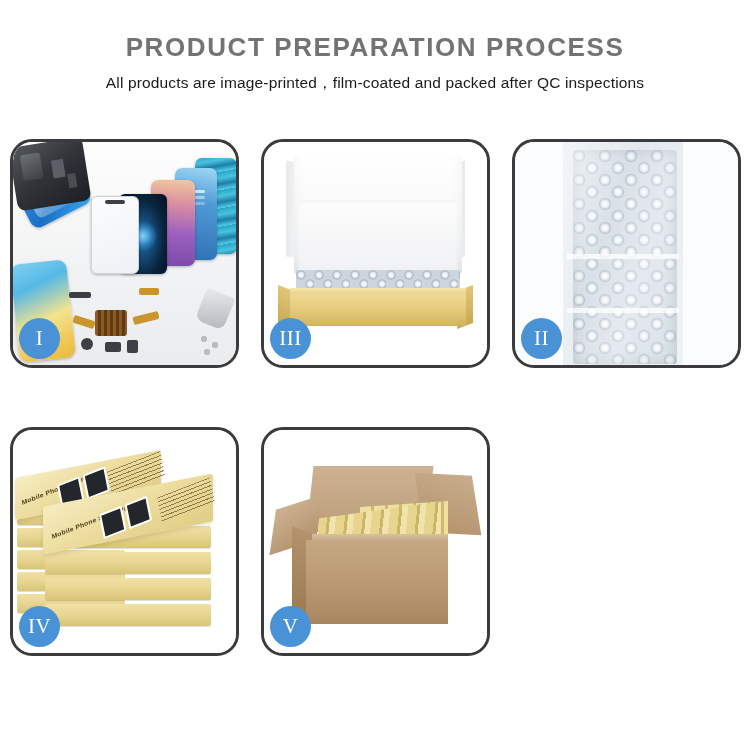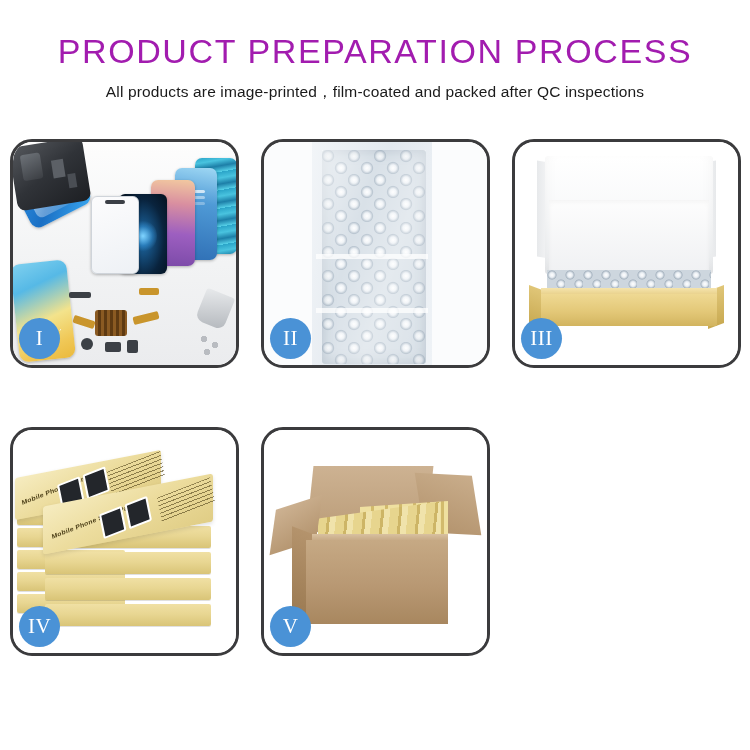--- a/index.html
+++ b/index.html
@@ -16,24 +16,24 @@
   }
 
   
   .header {
     width: 100%;
     text-align: center;
     padding-top: 34px;
   }
   .page-title {
     font-family: "Liberation Sans", sans-serif;
-    font-size: 34px;
-    font-weight: 400;
+    font-size: 26px;
+    font-weight: 700;
     letter-spacing: 1.6px;
-    color: #a21caf;
+    color: #737373;
     line-height: 1.05;
     margin: 0;
     white-space: nowrap;
   }
   .page-subtitle {
     font-family: "Liberation Sans", sans-serif;
     font-size: 15.5px;
     font-weight: 400;
     color: #1a1a1a;
     letter-spacing: 0.15px;
@@ -430,44 +430,44 @@
       <div class="p1-flex" style="left:120px; top:172px; width:26px; height:8px; transform:rotate(-14deg);"></div>
       <div class="p1-flex" style="left:126px; top:146px; width:20px; height:7px;"></div>
       <div class="p1-tool"></div>
       <div class="p1-screws"></div>
     </div>
     <div class="badge">I</div>
   </div>
 
   <div class="panel">
     <div class="panel-inner">
-      <div class="p2-bg"></div>
-      <div class="p2-sheet"></div>
-      <div class="p2-bubbles"></div>
-      <div class="p2-shine"></div>
-      <div class="p2-seal" style="top:112px;"></div>
-      <div class="p2-seal" style="top:166px;"></div>
-    </div>
-    <div class="badge">II</div>
-  </div>
-
-  <div class="panel">
-    <div class="panel-inner">
       <div class="p3-bg"></div>
       <div class="p3-lid-flapL"></div>
       <div class="p3-lid-flapR"></div>
       <div class="p3-lid"></div>
       <div class="p3-foam"></div>
       <div class="p3-bubble-row"></div>
       <div class="p3-base-left"></div>
       <div class="p3-base-right"></div>
       <div class="p3-base-rim"></div>
       <div class="p3-base-front"></div>
     </div>
     <div class="badge">III</div>
+  </div>
+
+  <div class="panel">
+    <div class="panel-inner">
+      <div class="p2-bg"></div>
+      <div class="p2-sheet"></div>
+      <div class="p2-bubbles"></div>
+      <div class="p2-shine"></div>
+      <div class="p2-seal" style="top:112px;"></div>
+      <div class="p2-seal" style="top:166px;"></div>
+    </div>
+    <div class="badge">II</div>
   </div>
 
   <div class="panel">
     <div class="panel-inner">
       <div class="p4-bg"></div>
 
       <div class="stackbox" style="left:4px; top:76px; width:108px; height:19px;"></div>
       <div class="stackbox" style="left:4px; top:98px; width:108px; height:19px;"></div>
       <div class="stackbox" style="left:4px; top:120px; width:108px; height:19px;"></div>
       <div class="stackbox" style="left:4px; top:142px; width:108px; height:19px;"></div>

